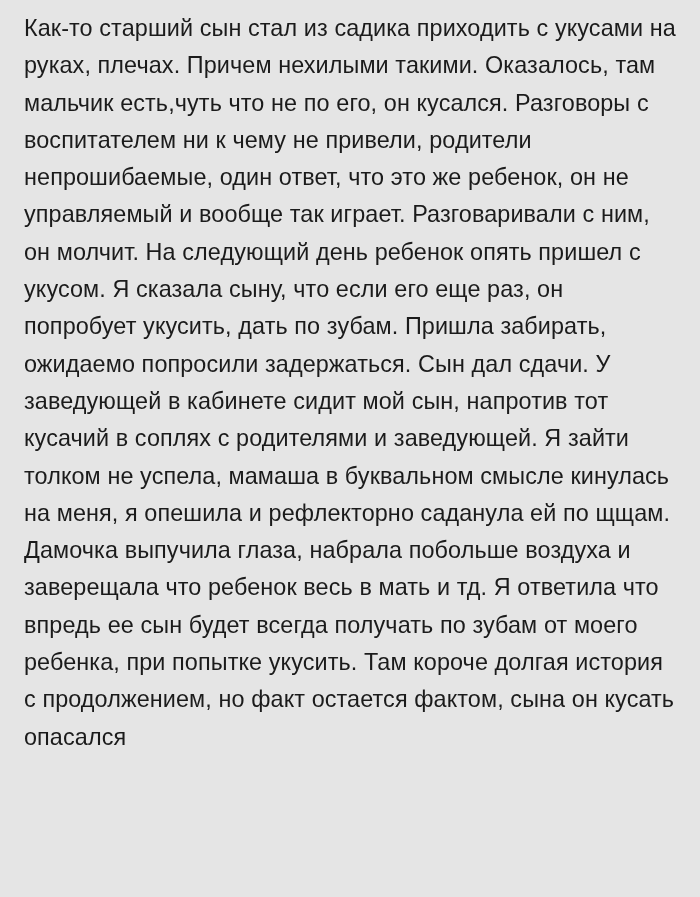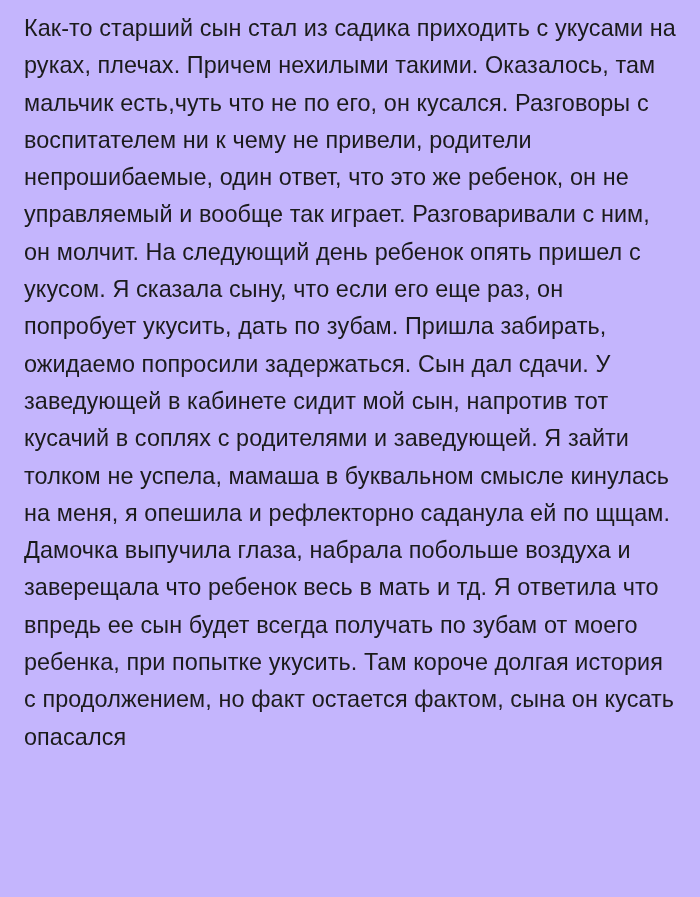--- a/index.html
+++ b/index.html
@@ -11,21 +11,21 @@
     height: 897px;
     background: #ffffff;
     font-family: "Liberation Sans", sans-serif;
     overflow: hidden;
   }
   .page {
     width: 700px;
     height: 897px;
     box-sizing: border-box;
     padding: 10px 22px 0 24px;
-    background: #c4b5fd;
+    background: #e5e5e5;
   }
   .text-block {
     color: #1b1b1b;
     font-size: 23.4px;
     line-height: 37.3px;
     letter-spacing: 0.1px;
     font-weight: 400;
     text-align: left;
     white-space: pre-wrap;
     word-wrap: break-word;

